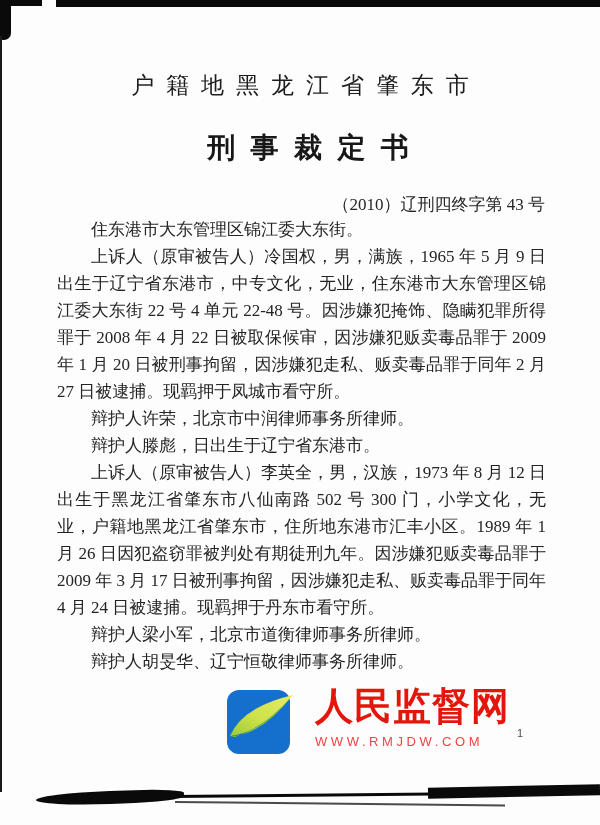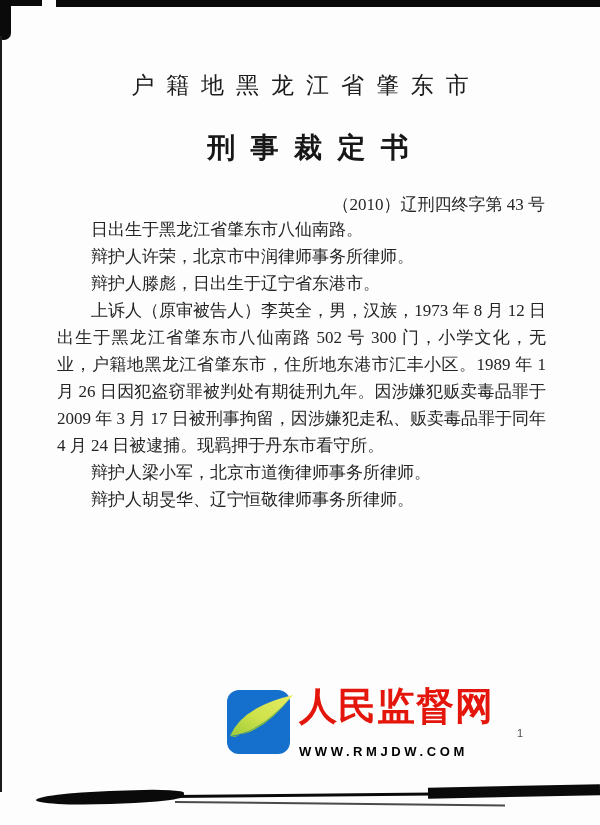--- a/index.html
+++ b/index.html
@@ -58,31 +58,31 @@
 
   .page-number {
     position: absolute; left: 517px; top: 727px;
     font-size: 11px; color: #4d4d4d;
     font-family: "Liberation Sans", sans-serif;
   }
 
   
   .watermark {
     position: absolute; left: 227px; top: 686px;
-    display: flex; align-items: flex-start;
+    display: flex; align-items: flex-start; gap: 16px;
   }
   .wm-icon { width: 67px; height: 70px; flex: 0 0 auto; }
   .wm-text { margin-left: 5px; font-family: "Liberation Sans", sans-serif; }
   .wm-name {
     font-size: 38px; font-weight: 800; color: #e4150b;
     line-height: 40px; letter-spacing: 1px; white-space: nowrap;
   }
   .wm-url {
-    font-size: 13px; font-weight: 700; color: #000000;
-    letter-spacing: 3.6px; margin-top: 18px; white-space: nowrap;
+    font-size: 13px; font-weight: 400; color: #ef4444;
+    letter-spacing: 3.6px; margin-top: 8px; white-space: nowrap;
   }
 </style>
 </head>
 <body>
 
 <div class="page">
 
   <div class="artifact edge-top-left"></div>
   <div class="artifact edge-top-main"></div>
   <div class="artifact corner-blob"></div>
@@ -90,21 +90,22 @@
   <div class="artifact bottom-blob"></div>
   <div class="artifact bottom-line"></div>
   <div class="artifact bottom-right-bar"></div>
   <div class="artifact bottom-thin"></div>
 
   <h1 class="court-name">户籍地黑龙江省肇东市</h1>
   <h2 class="doc-title">刑事裁定书</h2>
   <div class="case-number">（2010）辽刑四终字第 43 号</div>
 
   <div class="doc-body">
-    <p>日出生于黑龙江省肇东市八仙南路。</p>
+    <p>住东港市大东管理区锦江委大东街。</p>
+    <p>上诉人（原审被告人）冷国权，男，满族，1965 年 5 月 9 日出生于辽宁省东港市，中专文化，无业，住东港市大东管理区锦江委大东街 22 号 4 单元 22-48 号。因涉嫌犯掩饰、隐瞒犯罪所得罪于 2008 年 4 月 22 日被取保候审，因涉嫌犯贩卖毒品罪于 2009 年 1 月 20 日被刑事拘留，因涉嫌犯走私、贩卖毒品罪于同年 2 月 27 日被逮捕。现羁押于凤城市看守所。</p>
     <p>辩护人许荣，北京市中润律师事务所律师。</p>
     <p>辩护人滕彪，日出生于辽宁省东港市。</p>
     <p>上诉人（原审被告人）李英全，男，汉族，1973 年 8 月 12 日出生于黑龙江省肇东市八仙南路 502 号 300 门，小学文化，无业，户籍地黑龙江省肇东市，住所地东港市汇丰小区。1989 年 1 月 26 日因犯盗窃罪被判处有期徒刑九年。因涉嫌犯贩卖毒品罪于 2009 年 3 月 17 日被刑事拘留，因涉嫌犯走私、贩卖毒品罪于同年 4 月 24 日被逮捕。现羁押于丹东市看守所。</p>
     <p>辩护人梁小军，北京市道衡律师事务所律师。</p>
     <p>辩护人胡旻华、辽宁恒敬律师事务所律师。</p>
   </div>
 
   <span class="page-number">1</span>
 
   <div class="watermark">

